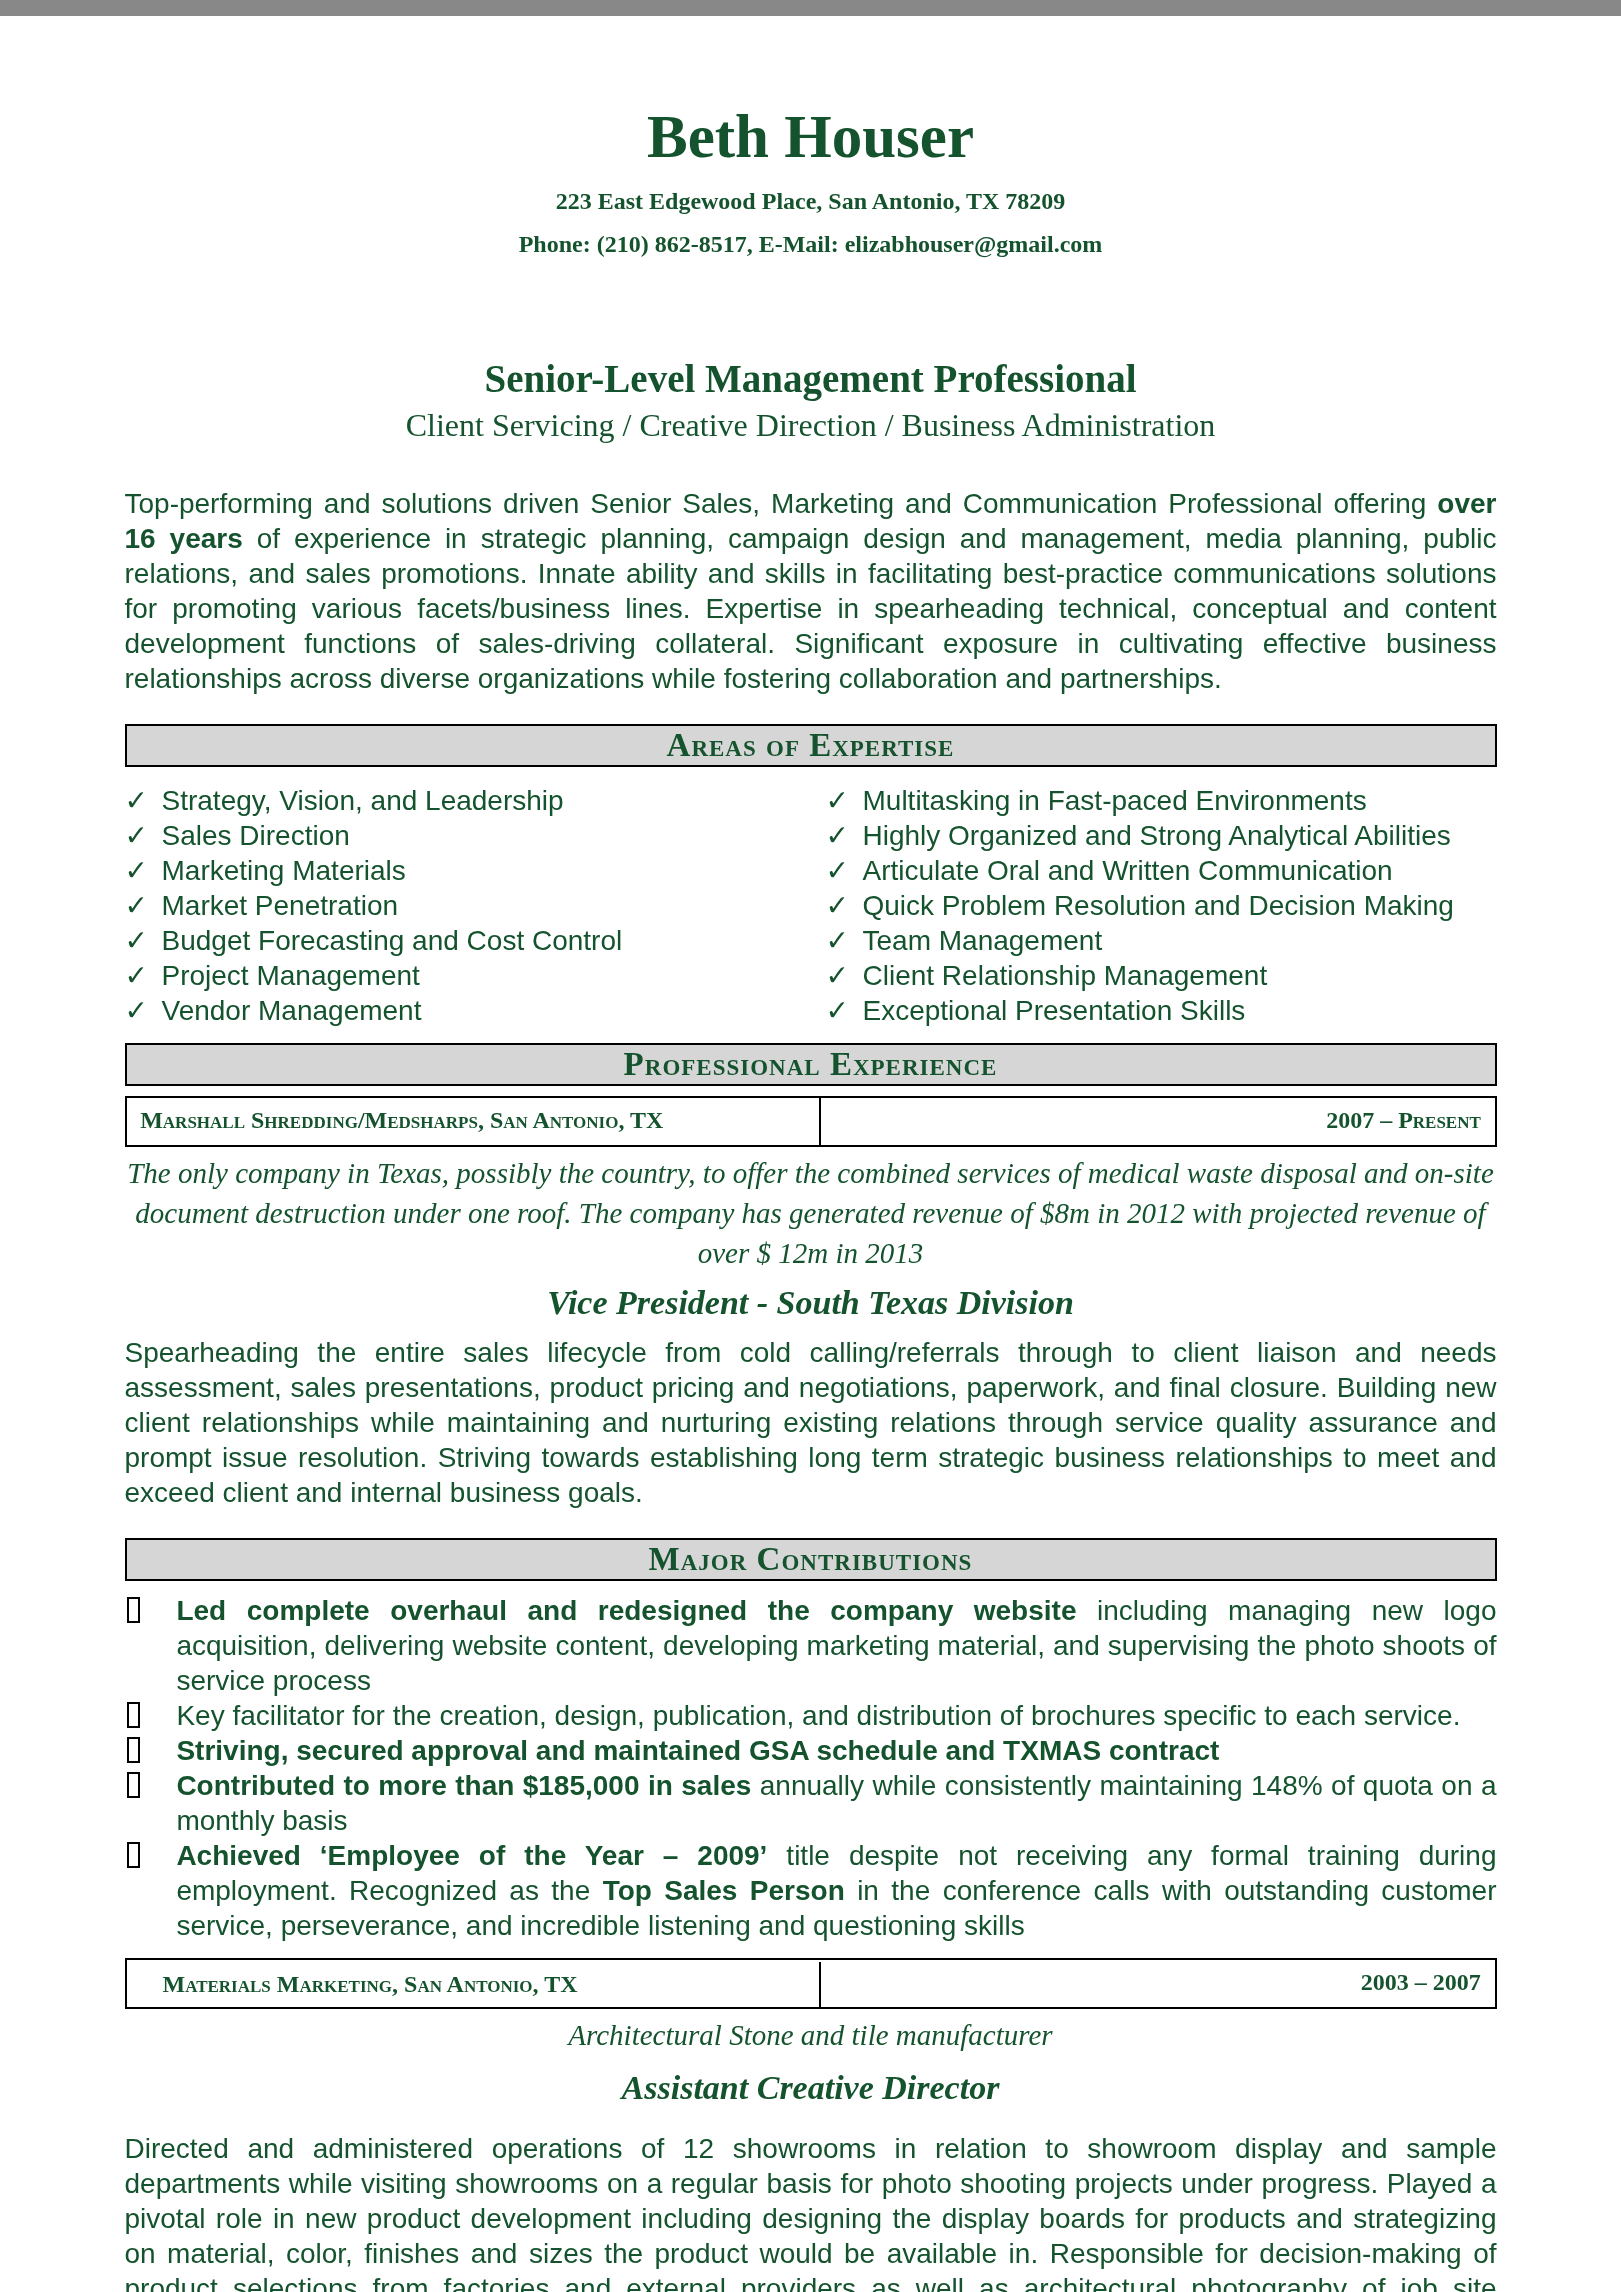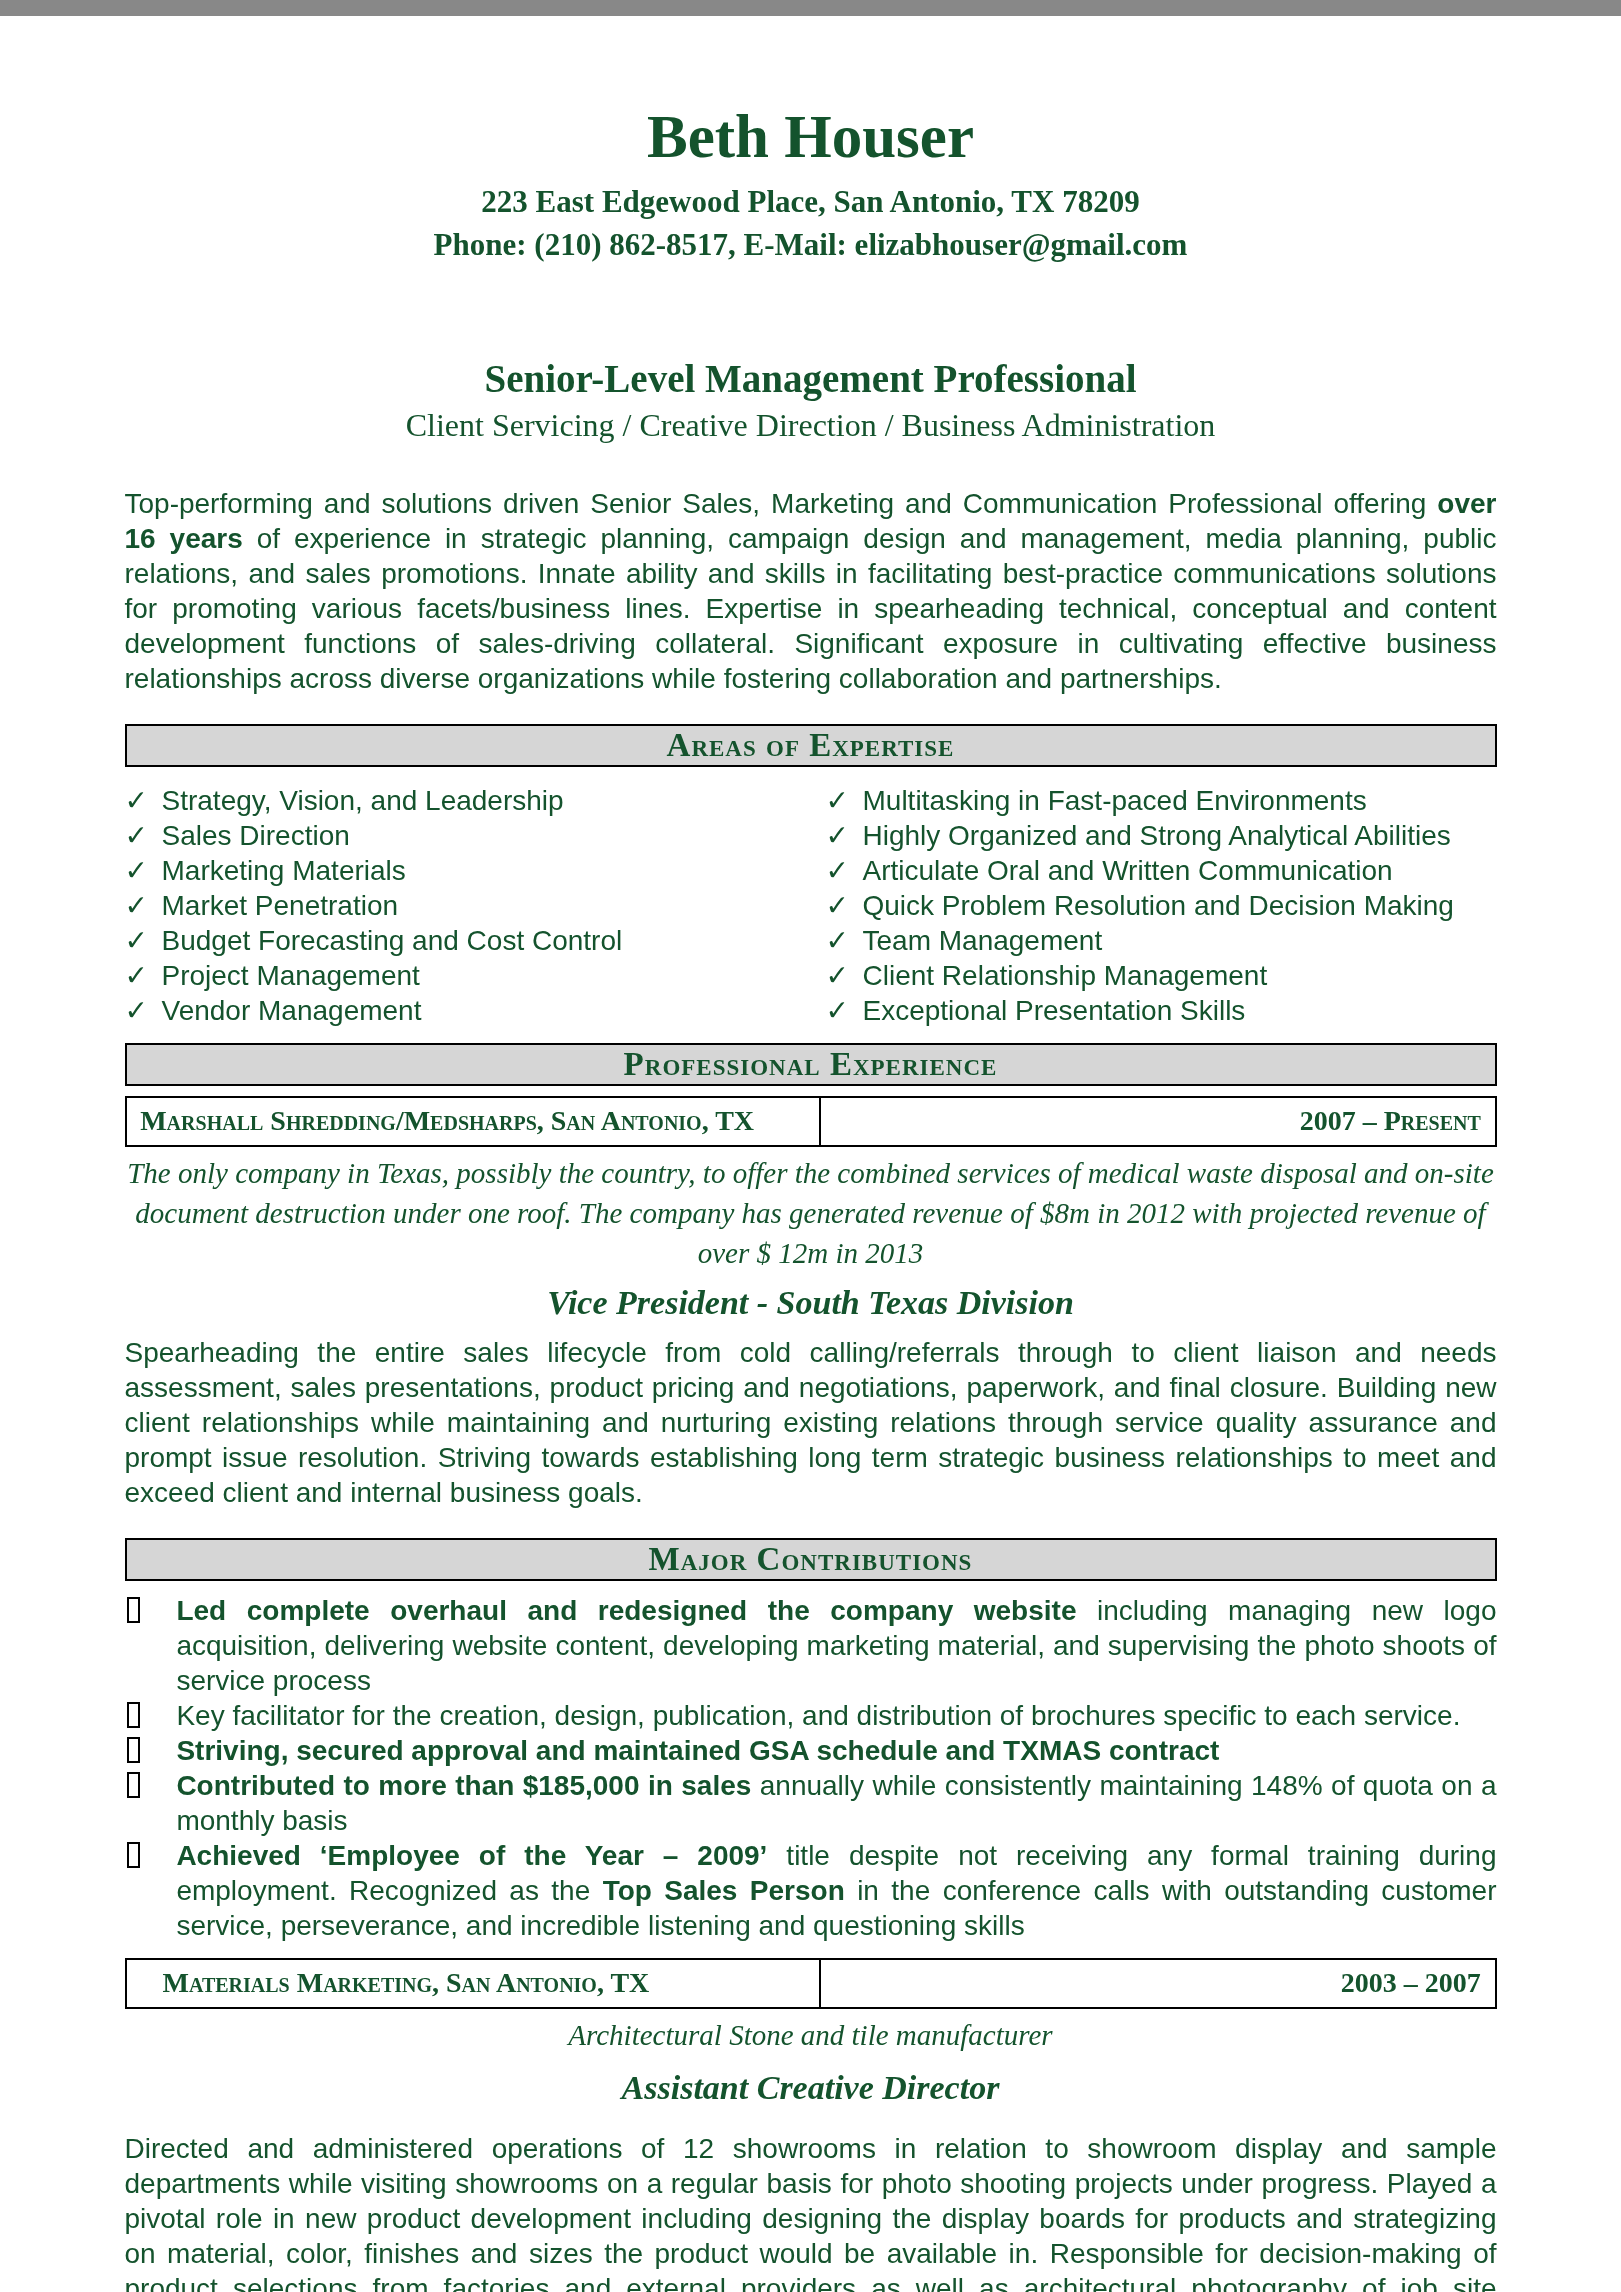--- a/index.html
+++ b/index.html
@@ -18,21 +18,21 @@
 
   
   .name {
     font-family:"Liberation Serif","DejaVu Serif",serif;
     font-weight:bold; font-size:61px; line-height:1.15;
     text-align:center; margin:0;
   }
   .addr-block {
     margin-top:7.8px;
     font-family:"Liberation Serif","DejaVu Serif",serif;
-    font-weight:bold; font-size:31px; line-height:43px;
+    font-weight:bold; font-size:24px; line-height:43px;
     text-align:center;
   }
 
   
   .profile-title {
     margin-top:89px;
     font-family:"Liberation Serif","DejaVu Serif",serif;
     font-weight:bold; font-size:39px; line-height:47px;
     text-align:center;
   }
@@ -75,21 +75,21 @@
   }
 
   
   .company-row {
     display:flex;
     margin-top:9.8px;
     border:2.9px solid #000;
     box-sizing:border-box;
     font-family:"Liberation Serif","DejaVu Serif",serif;
     font-weight:bold; font-variant:small-caps;
-    font-size:28px; line-height:39px;
+    font-size:24px; line-height:39px;align-items:flex-end;
   }
   .company-cell {
     width:694px; box-sizing:border-box;
     border-right:2.9px solid #000;
     padding:2.9px 9.8px 4.9px 13.7px;
   }
   .dates-cell {
     flex:1; text-align:right;
     padding:2.9px 13.7px 4.9px 9.8px;
   }

